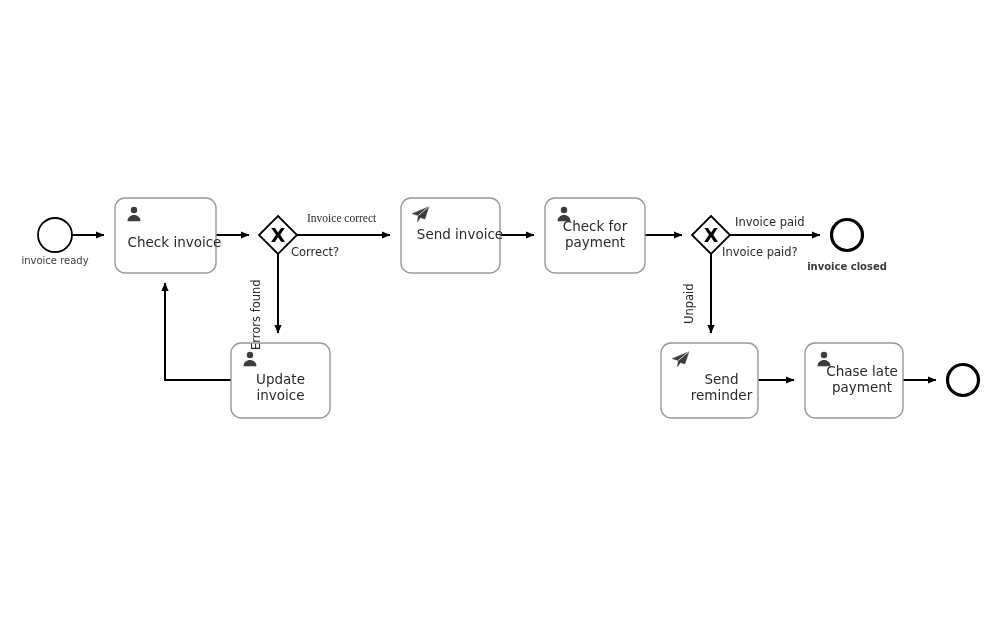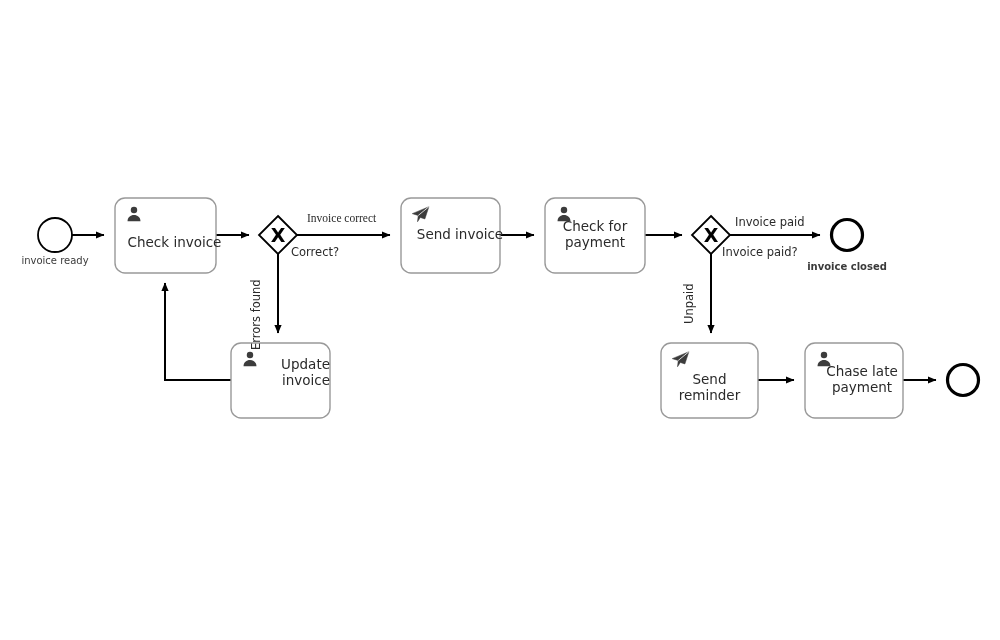--- a/index.html
+++ b/index.html
@@ -171,28 +171,28 @@
 
   <div class="task-icon" style="left:815px; top:350px;">
     <svg viewBox="0 0 24 24" width="18" height="18">
       <circle cx="12" cy="6.6" r="4.3" fill="#3c3c3c"></circle>
       <path d="M3.4 21.5c0-4.9 3.9-8.1 8.6-8.1s8.6 3.2 8.6 8.1z" fill="#3c3c3c"></path>
     </svg>
   </div>
 
   <div class="task-label" style="left:115px; top:226px; width:119px;margin-top:8px;">Check invoice</div>
 
-  <div class="task-label" style="left:231px; top:356px; width:99px;text-align:right;">Update invoice</div>
+  <div class="task-label" style="left:231px; top:371px; width:99px;">Update invoice</div>
 
   <div class="task-label" style="left:401px; top:226px; width:118px;">Send invoice</div>
 
   <div class="task-label" style="left:545px; top:218px; width:100px;">Check for
 payment</div>
 
-  <div class="task-label" style="left:661px; top:371px; width:97px;">Send reminder</div>
+  <div class="task-label" style="left:661px; top:371px; width:97px;padding-left:12px;">Send reminder</div>
 
   <div class="task-label" style="left:805px; top:363px; width:114px;">Chase late
 payment</div>
 
   <div class="event-label" style="left:0px; top:254px; width:110px;">invoice ready</div>
 
   <div class="event-label" style="left:792px; top:260px; width:110px;font-weight:bold;">invoice closed</div>
 
   <div class="flow-label" style="left:307px; top:211px;font-family:Liberation Serif, serif;">Invoice correct</div>
 

